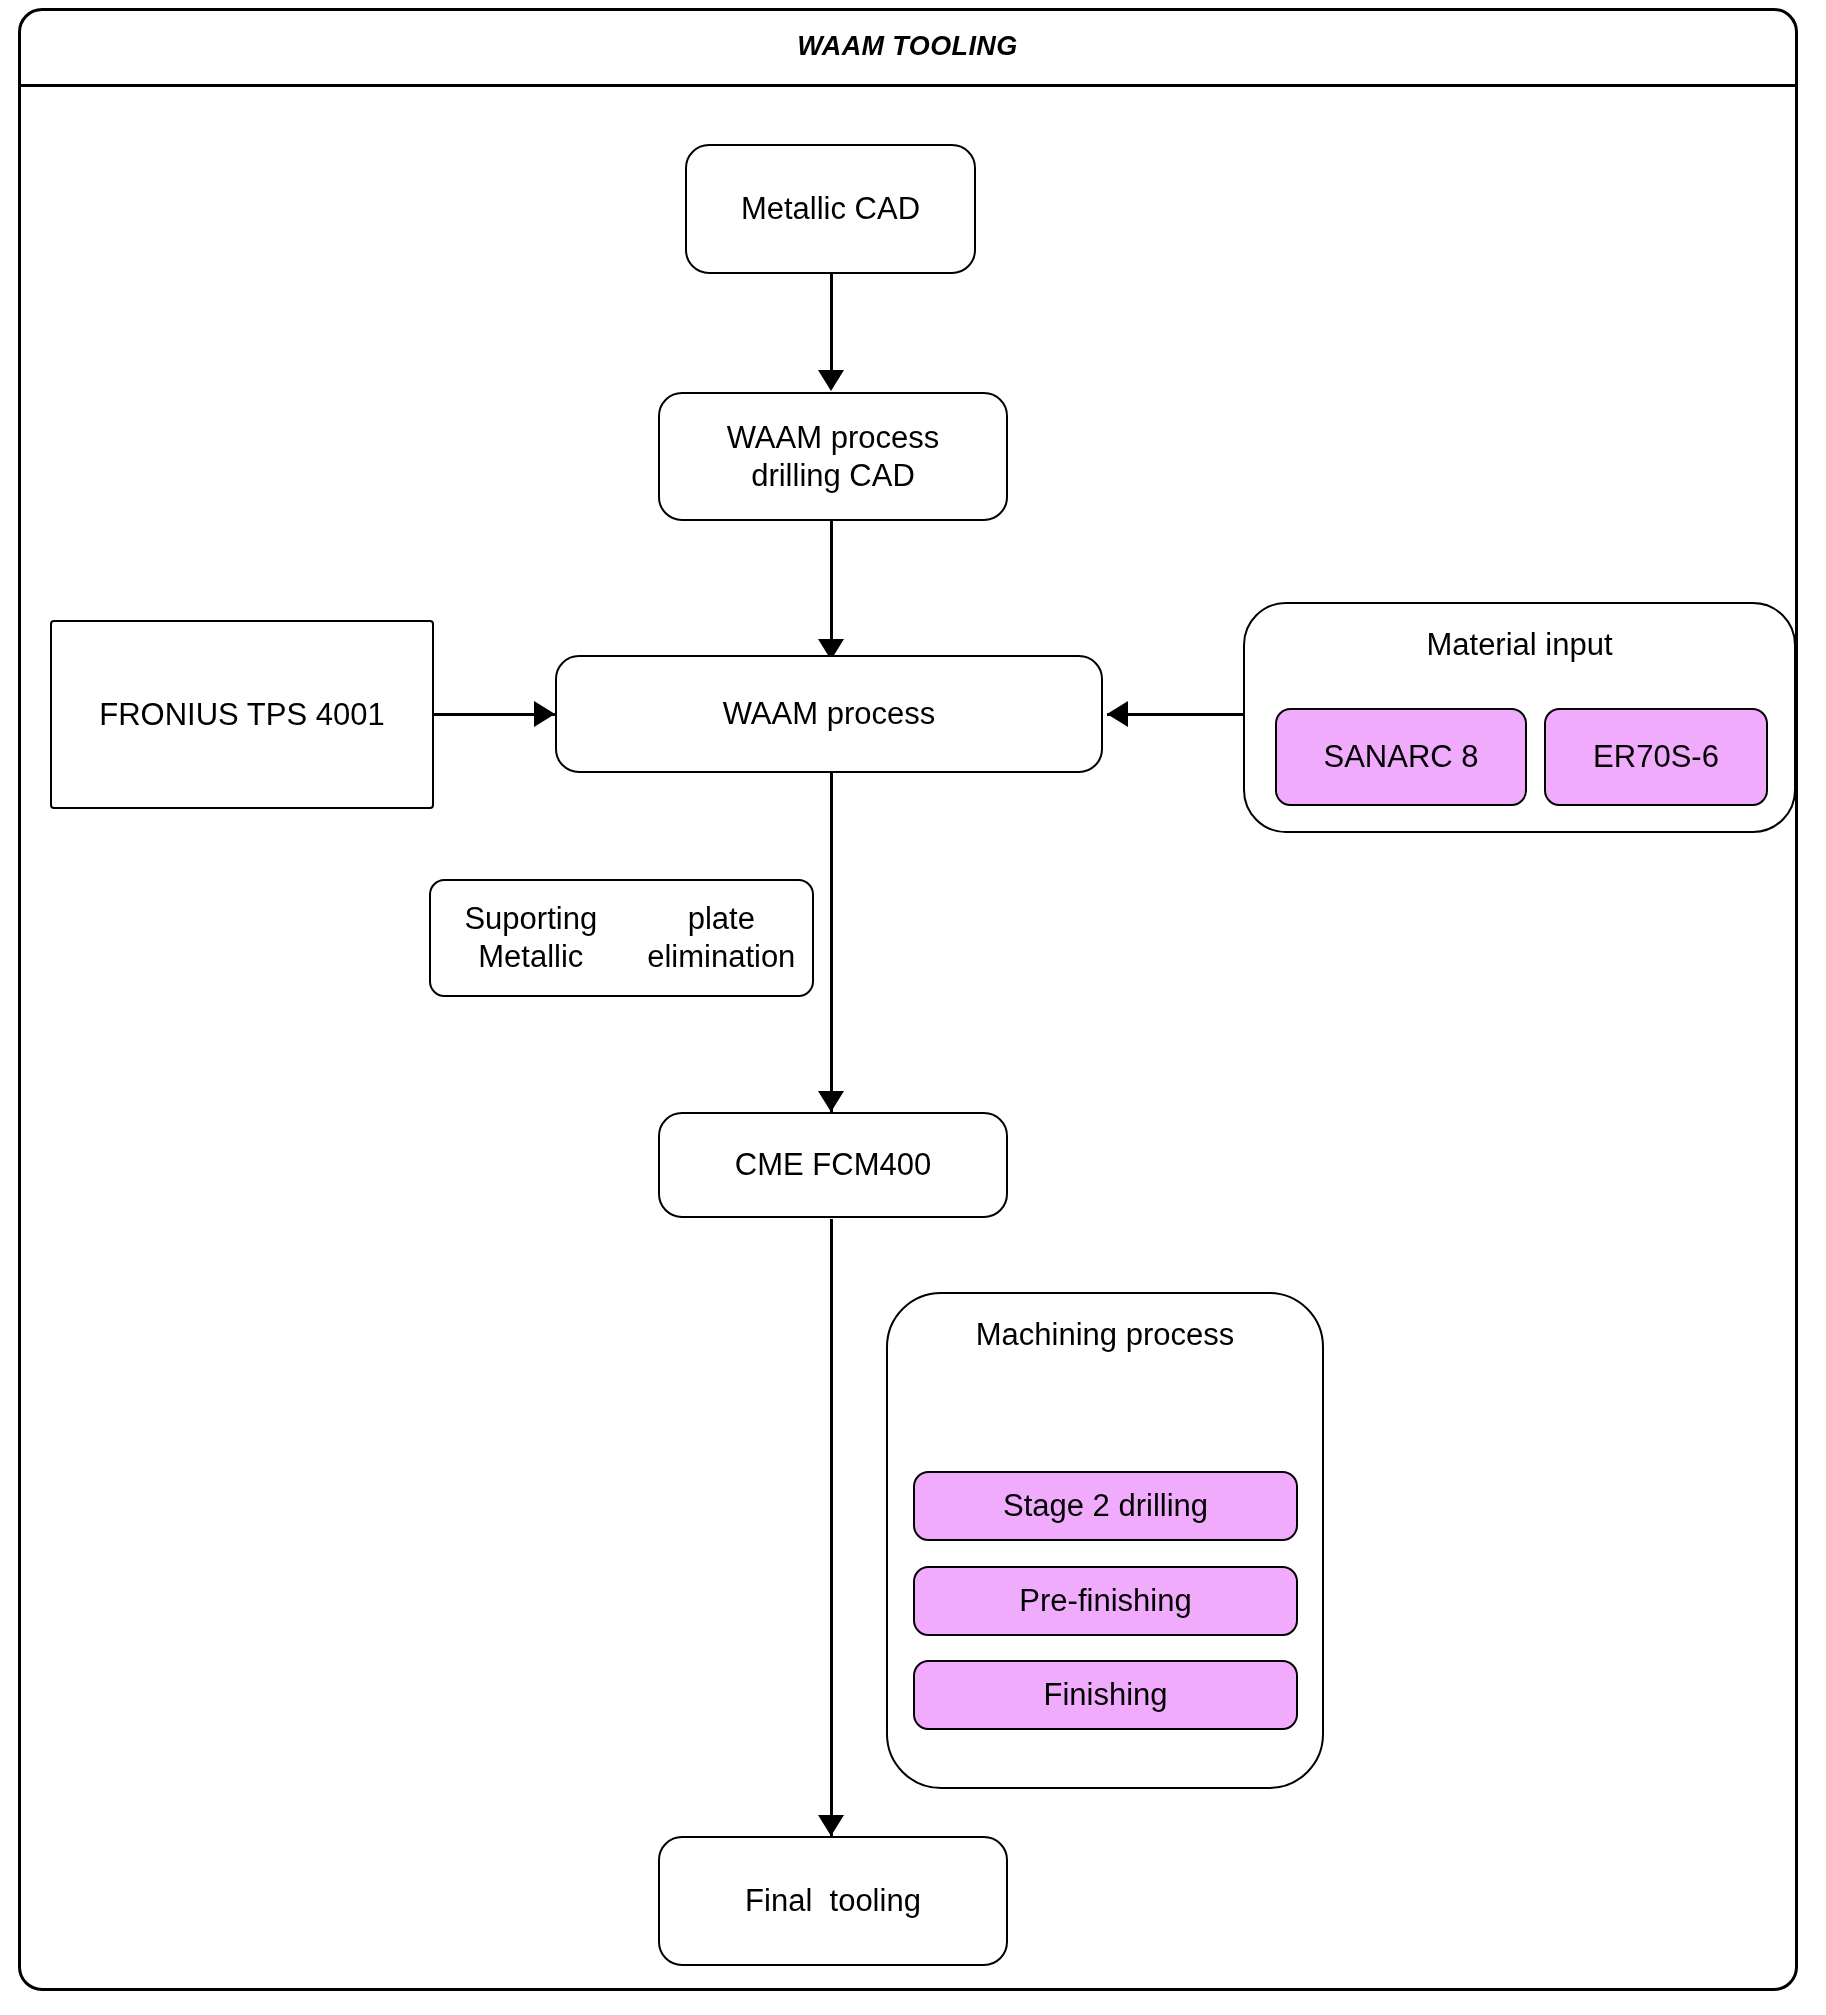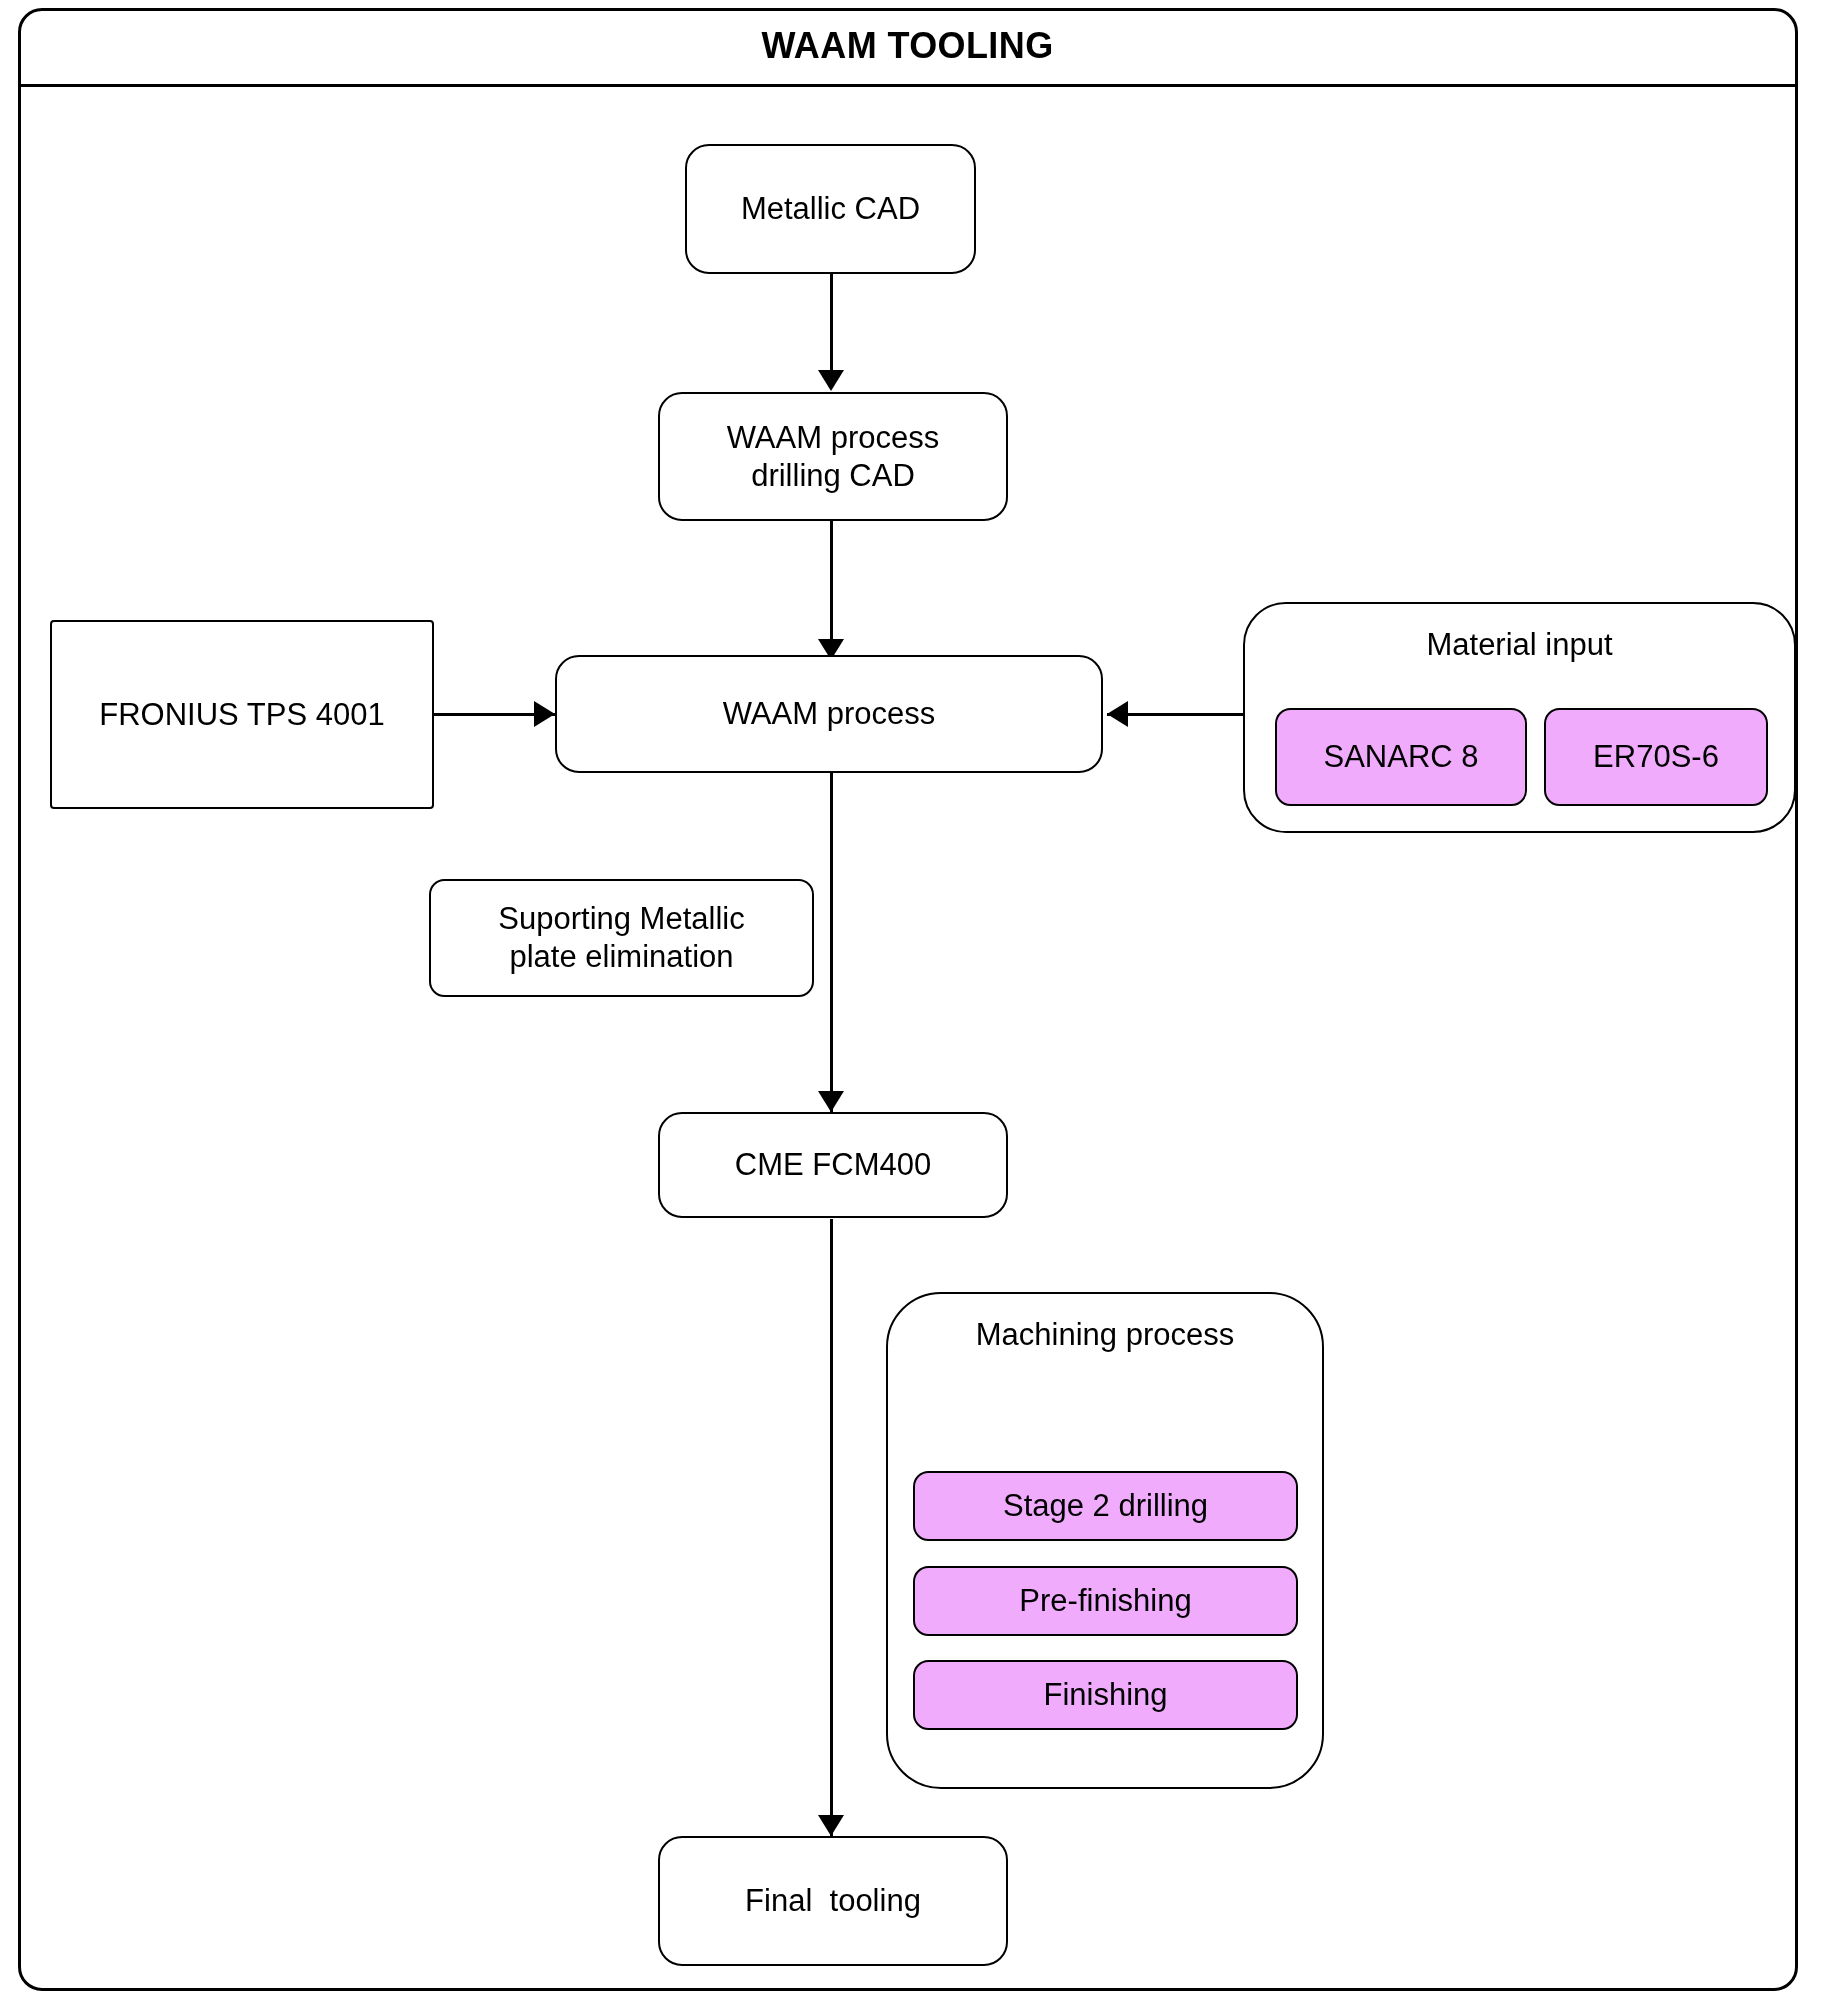--- a/index.html
+++ b/index.html
@@ -37,24 +37,25 @@
     top: 8.4px;
     width: 1780px;
     height: 79px;
     box-sizing: border-box;
     border-bottom: 3.5px solid #000000;
     display: flex;
     align-items: center;
     justify-content: center;
   }
   .frame-title {
-    font-size: 36px;
+    font-size: 27px;
     font-weight: bold;
     letter-spacing: 0.4px;
     line-height: 1;
+    font-style: italic;
   }
 
   
   .node {
     position: absolute;
     box-sizing: border-box;
     border: 2.8px solid #000000;
     background: #ffffff;
     display: flex;
     align-items: center;
@@ -166,21 +167,21 @@
   <div class="node r-lg" style="left:50px; top:620px; width:384px; height:189px;">FRONIUS TPS 4001</div>
 
   <div class="node r-md" style="left:555px; top:655px; width:548px; height:118px;">WAAM process</div>
 
   <div class="group r-lg" style="left:1243px; top:602px; width:553px; height:231px; border-radius:43px;">
     <div class="group-title" style="top:22.4px;">Material input</div>
     <div class="chip" style="left:30px; top:104px; width:252px; height:98px;">SANARC 8</div>
     <div class="chip" style="left:299px; top:104px; width:224px; height:98px;">ER70S-6</div>
   </div>
 
-  <div class="node r-sm" style="left:429px; top:879px; width:385px; height:118px; flex-direction:column;">
+  <div class="node r-sm" style="left:429px; top:879px; width:385px; height:118px; flex-direction:row;">
     <span>Suporting Metallic</span>
     <span>plate elimination</span>
   </div>
 
   <div class="node r-md" style="left:658px; top:1112px; width:350px; height:106px;">CME FCM400</div>
 
   <div class="group r-xl" style="left:886px; top:1292px; width:438px; height:497px; border-radius:55px;">
     <div class="group-title" style="top:22.4px;">Machining process</div>
     <div class="chip" style="left:25px; top:177px; width:385px; height:70px;">Stage 2 drilling</div>
     <div class="chip" style="left:25px; top:272px; width:385px; height:70px;">Pre-finishing</div>

